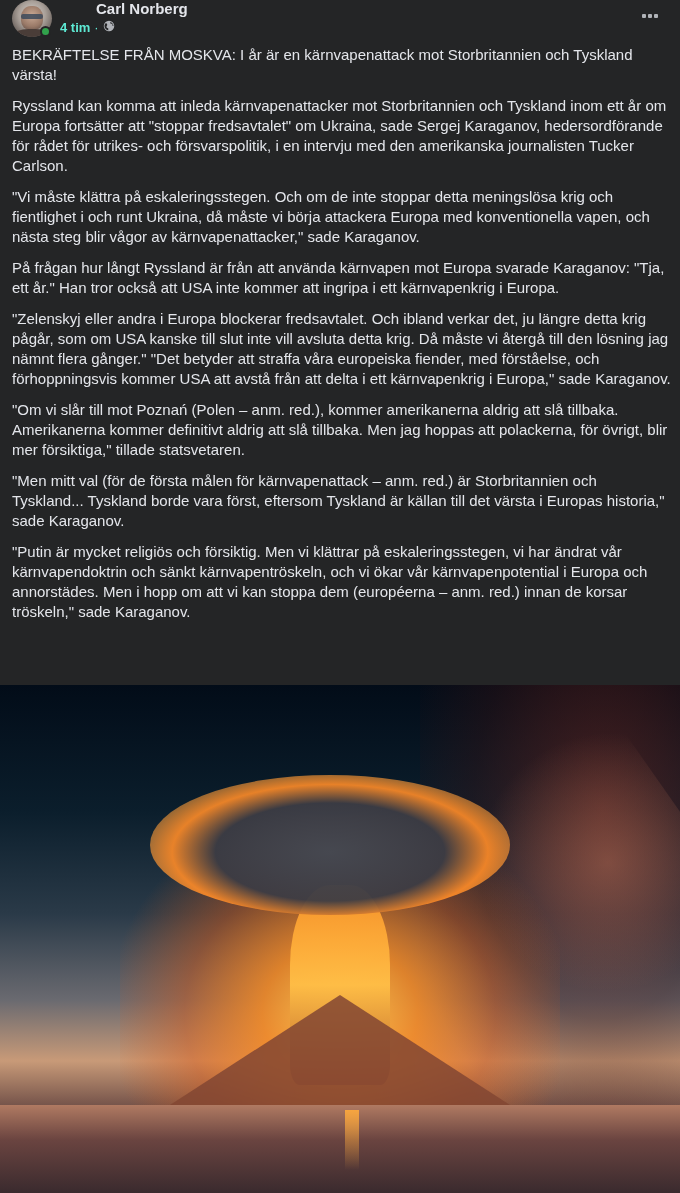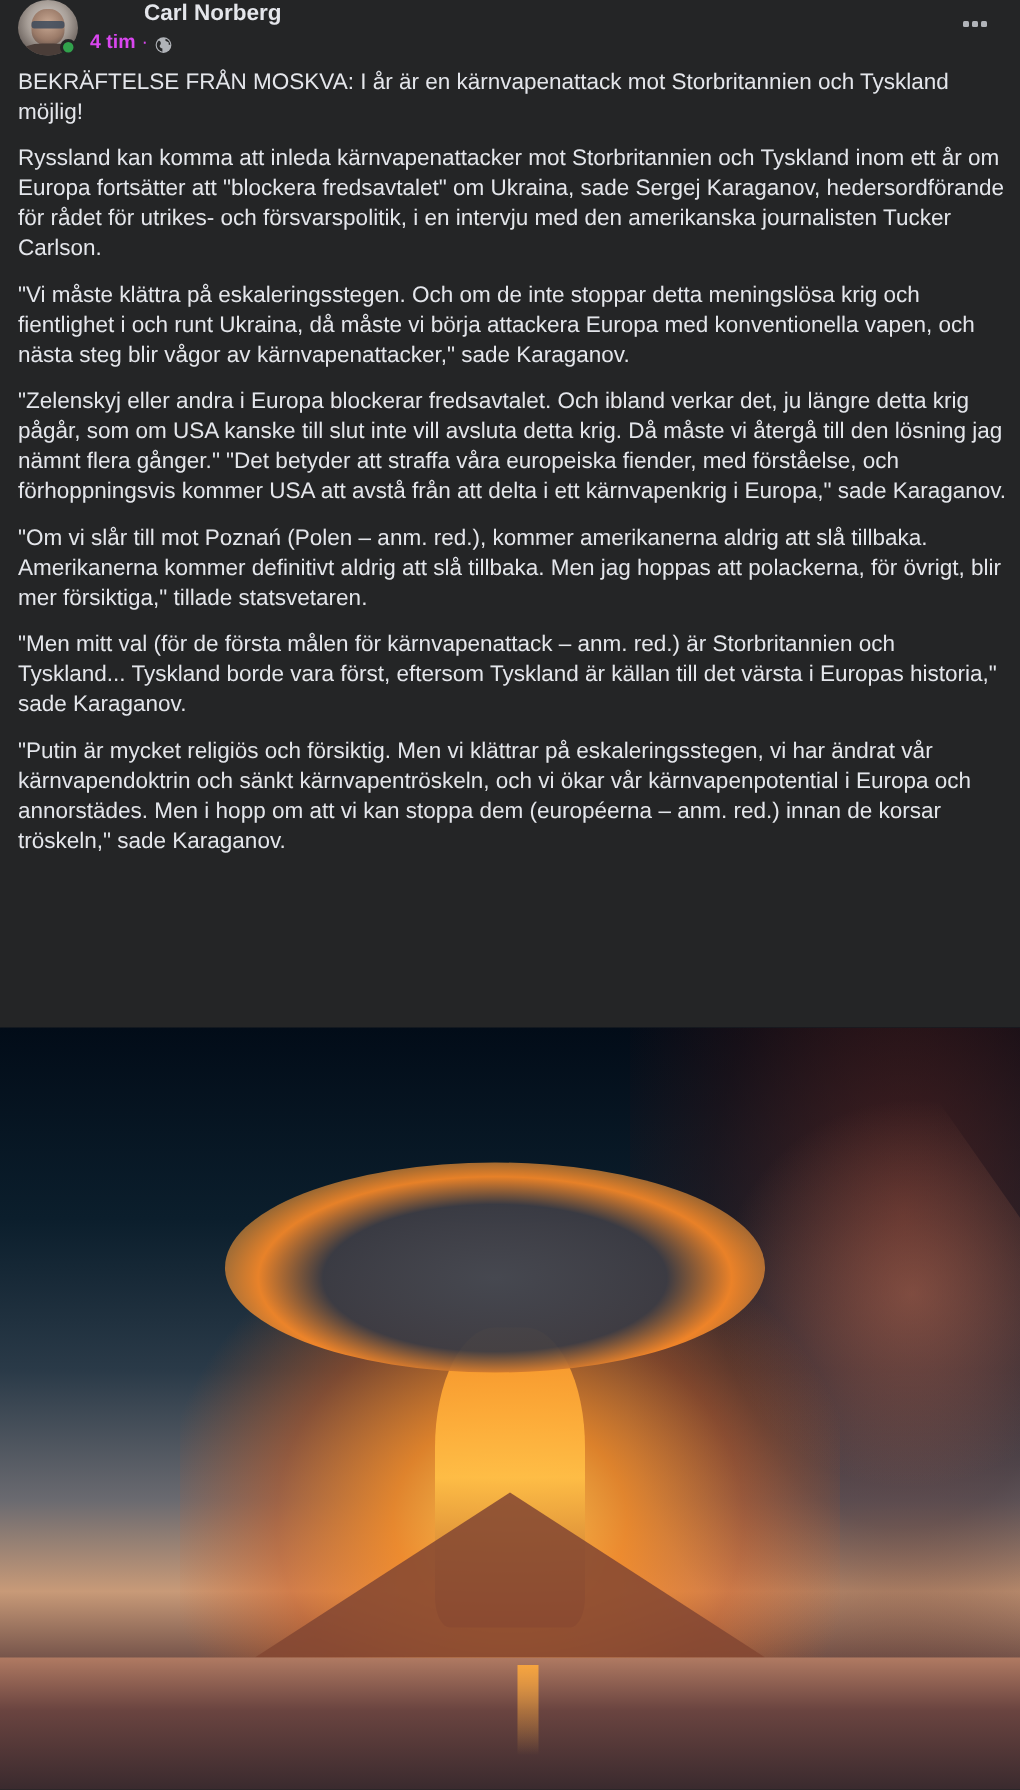--- a/index.html
+++ b/index.html
@@ -9,21 +9,21 @@
     .post-header { position: absolute; left: 0; top: 0; width: 680px; height: 40px; }
     .avatar { position: absolute; left: 12px; top: 0; width: 40px; height: 37px; border-radius: 50%;
       overflow: hidden; background: radial-gradient(circle at 50% 40%, #d8d3cf 0%, #a89f98 45%, #6e6560 75%, #f0f0f0 100%); }
     .avatar .face { position: absolute; left: 9px; top: 6px; width: 22px; height: 24px; border-radius: 45% 45% 40% 40%;
       background: radial-gradient(circle at 50% 40%, #c9a994 0%, #9a7a68 60%, #5a4a44 100%); }
     .avatar .glasses { position: absolute; left: 9px; top: 14px; width: 22px; height: 5px; background: #3c4a5c; border-radius: 2px; opacity: 0.85; }
     .avatar .shirt { position: absolute; left: 2px; top: 29px; width: 36px; height: 14px; background: #4a3d38; border-radius: 40% 40% 0 0; }
     .online-dot { position: absolute; left: 40px; top: 26px; width: 11px; height: 11px; background: #31a24c; border-radius: 50%; border: 2px solid #242526; }
 
     .author-name { position: absolute; left: 60px; top: 0px; font-size: 15px; font-weight: bold; color: #e4e6eb; line-height: 18px; margin-left: 36px; }
-    .meta { position: absolute; left: 60px; top: 20px; font-size: 13px; color: #d946ef; line-height: 16px; display: flex; align-items: flex-end; }
+    .meta { position: absolute; left: 60px; top: 20px; font-size: 13px; color: #5eead4; line-height: 16px; display: flex; align-items: flex-start; }
     .meta .time { font-weight: bold; }
     .meta .dot { margin: 0 4px; }
     .globe-icon { width: 12px; height: 12px; display: inline-block; }
 
     .more-button { position: absolute; left: 636px; top: 6px; width: 28px; height: 20px; display: flex; align-items: center; justify-content: center; gap: 2px; cursor: pointer; }
     .more-button span { width: 4px; height: 4px; background: #b0b3b8; border-radius: 1px; display: block; }
 
     .post-body { position: absolute; left: 12px; top: 45px; width: 660px; font-size: 15px; line-height: 20px; color: #e4e6eb; }
     .post-body p { margin-bottom: 11px; }
 
@@ -67,23 +67,24 @@
     </svg>
   </div>
   <div class="more-button">
     <span></span>
     <span></span>
     <span></span>
   </div>
 </div>
 
 <div class="post-body">
-  <p>BEKRÄFTELSE FRÅN MOSKVA: I år är en kärnvapenattack mot Storbritannien och Tyskland möjlig!</p>
-  <p>Ryssland kan komma att inleda kärnvapenattacker mot Storbritannien och Tyskland inom ett år om Europa fortsätter att "blockera fredsavtalet" om Ukraina, sade Sergej Karaganov, hedersordförande för rådet för utrikes- och försvarspolitik, i en intervju med den amerikanska journalisten Tucker Carlson.</p>
+  <p>BEKRÄFTELSE FRÅN MOSKVA: I år är en kärnvapenattack mot Storbritannien och Tyskland värsta!</p>
+  <p>Ryssland kan komma att inleda kärnvapenattacker mot Storbritannien och Tyskland inom ett år om Europa fortsätter att "stoppar fredsavtalet" om Ukraina, sade Sergej Karaganov, hedersordförande för rådet för utrikes- och försvarspolitik, i en intervju med den amerikanska journalisten Tucker Carlson.</p>
   <p>"Vi måste klättra på eskaleringsstegen. Och om de inte stoppar detta meningslösa krig och fientlighet i och runt Ukraina, då måste vi börja attackera Europa med konventionella vapen, och nästa steg blir vågor av kärnvapenattacker," sade Karaganov.</p>
+  <p>På frågan hur långt Ryssland är från att använda kärnvapen mot Europa svarade Karaganov: "Tja, ett år." Han tror också att USA inte kommer att ingripa i ett kärnvapenkrig i Europa.</p>
   <p>"Zelenskyj eller andra i Europa blockerar fredsavtalet. Och ibland verkar det, ju längre detta krig pågår, som om USA kanske till slut inte vill avsluta detta krig. Då måste vi återgå till den lösning jag nämnt flera gånger." "Det betyder att straffa våra europeiska fiender, med förståelse, och förhoppningsvis kommer USA att avstå från att delta i ett kärnvapenkrig i Europa," sade Karaganov.</p>
   <p>"Om vi slår till mot Poznań (Polen – anm. red.), kommer amerikanerna aldrig att slå tillbaka. Amerikanerna kommer definitivt aldrig att slå tillbaka. Men jag hoppas att polackerna, för övrigt, blir mer försiktiga," tillade statsvetaren.</p>
   <p>"Men mitt val (för de första målen för kärnvapenattack – anm. red.) är Storbritannien och Tyskland... Tyskland borde vara först, eftersom Tyskland är källan till det värsta i Europas historia," sade Karaganov.</p>
   <p>"Putin är mycket religiös och försiktig. Men vi klättrar på eskaleringsstegen, vi har ändrat vår kärnvapendoktrin och sänkt kärnvapentröskeln, och vi ökar vår kärnvapenpotential i Europa och annorstädes. Men i hopp om att vi kan stoppa dem (européerna – anm. red.) innan de korsar tröskeln," sade Karaganov.</p>
 </div>
 
 <div class="post-image" aria-label="Nuclear explosion mushroom cloud">
   <div class="sky-right"></div>
   <div class="streak"></div>
   <div class="glow"></div>

